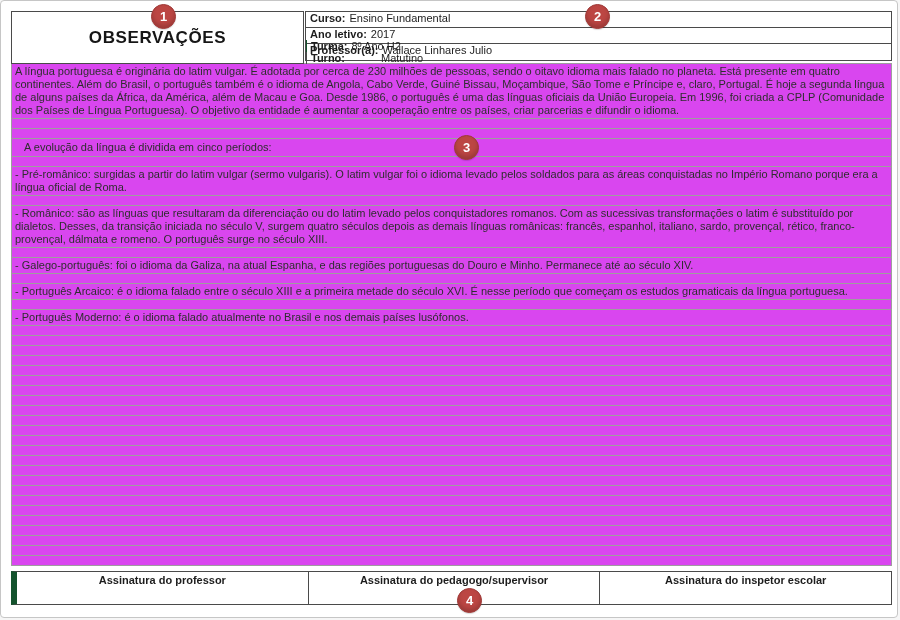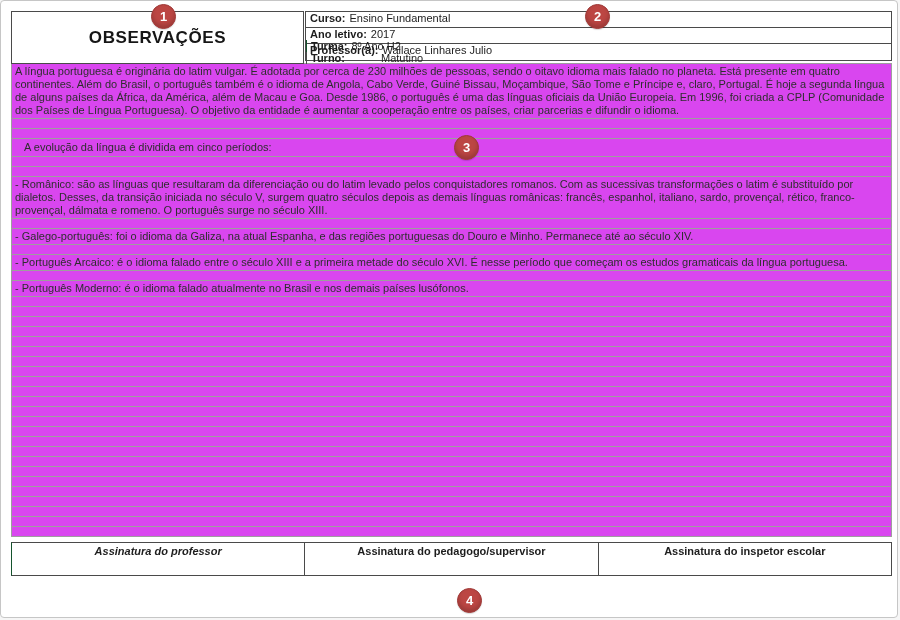--- a/index.html
+++ b/index.html
@@ -37,21 +37,21 @@
   .row.empty { height: 10px; padding: 0 3px; }
   .row.tall { height: 18px; display: flex; align-items: center; padding-left: 12px; }
 
   
   .signatures { margin-top: 5px; display: flex; }
   .sig-cell {
     flex: 1; height: 34px; border: 1px solid #4a4a4a; border-left: none;
     text-align: center; padding-top: 2px;
     font-size: 11px; font-weight: bold; color: #1d1d1d;
   }
-  .sig-cell:first-child { border-left: 1px solid #14532d; font-style: italic; }
+  .sig-cell:first-child { border-left: 6px solid #14532d; }
 
   
   .badge {
     position: absolute; width: 25px; height: 25px; border-radius: 50%;
     background: #bc4643; border: 1px solid #9f3937;
     color: #fff; font-weight: bold; font-size: 13px;
     display: flex; align-items: center; justify-content: center;
     box-shadow: inset 0 -3px 4px rgba(0,0,0,.18), 0 1px 1px rgba(0,0,0,.15);
   }
   .badge-1 { left: 150px; top: 3px; }
@@ -94,20 +94,21 @@
     </div>
 
     <div class="body-table" id="body-table">
         <div class="row para"><span class="row-text">A língua portuguesa é originária do latim vulgar. É adotada por cerca de 230 milhões de pessoas, sendo o oitavo idioma mais falado no planeta. Está presente em quatro continentes. Além do Brasil, o português também é o idioma de Angola, Cabo Verde, Guiné Bissau, Moçambique, São Tome e Príncipe e, claro, Portugal. É hoje a segunda língua de alguns países da África, da América, além de Macau e Goa. Desde 1986, o português é uma das línguas oficiais da União Europeia. Em 1996, foi criada a CPLP (Comunidade dos Países de Língua Portuguesa). O objetivo da entidade é aumentar a cooperação entre os países, criar parcerias e difundir o idioma.</span></div>
         <div class="row empty"><span class="row-text"></span></div>
         <div class="row empty"><span class="row-text"></span></div>
         <div class="row tall">
           <span class="row-text">A evolução da língua é dividida em cinco períodos:</span>
         </div>
         <div class="row empty"><span class="row-text"></span></div>
+        <div class="row para"><span class="row-text">- Pré-românico: surgidas a partir do latim vulgar (sermo vulgaris). O latim vulgar foi o idioma levado pelos soldados para as áreas conquistadas no Império Romano porque era a língua oficial de Roma.</span></div>
         <div class="row empty"><span class="row-text"></span></div>
         <div class="row para"><span class="row-text">- Românico: são as línguas que resultaram da diferenciação ou do latim levado pelos conquistadores romanos. Com as sucessivas transformações o latim é substituído por dialetos. Desses, da transição iniciada no século V, surgem quatro séculos depois as demais línguas românicas: francês, espanhol, italiano, sardo, provençal, rético, franco-provençal, dálmata e romeno. O português surge no século XIII.</span></div>
         <div class="row empty"><span class="row-text"></span></div>
         <div class="row para"><span class="row-text">- Galego-português: foi o idioma da Galiza, na atual Espanha, e das regiões portuguesas do Douro e Minho. Permanece até ao século XIV.</span></div>
         <div class="row empty"><span class="row-text"></span></div>
         <div class="row para"><span class="row-text">- Português Arcaico: é o idioma falado entre o século XIII e a primeira metade do século XVI. É nesse período que começam os estudos gramaticais da língua portuguesa.</span></div>
         <div class="row empty"><span class="row-text"></span></div>
         <div class="row para"><span class="row-text">- Português Moderno: é o idioma falado atualmente no Brasil e nos demais países lusófonos.</span></div>
         <div class="row empty"><span class="row-text"></span></div>
         <div class="row empty"><span class="row-text"></span></div>

